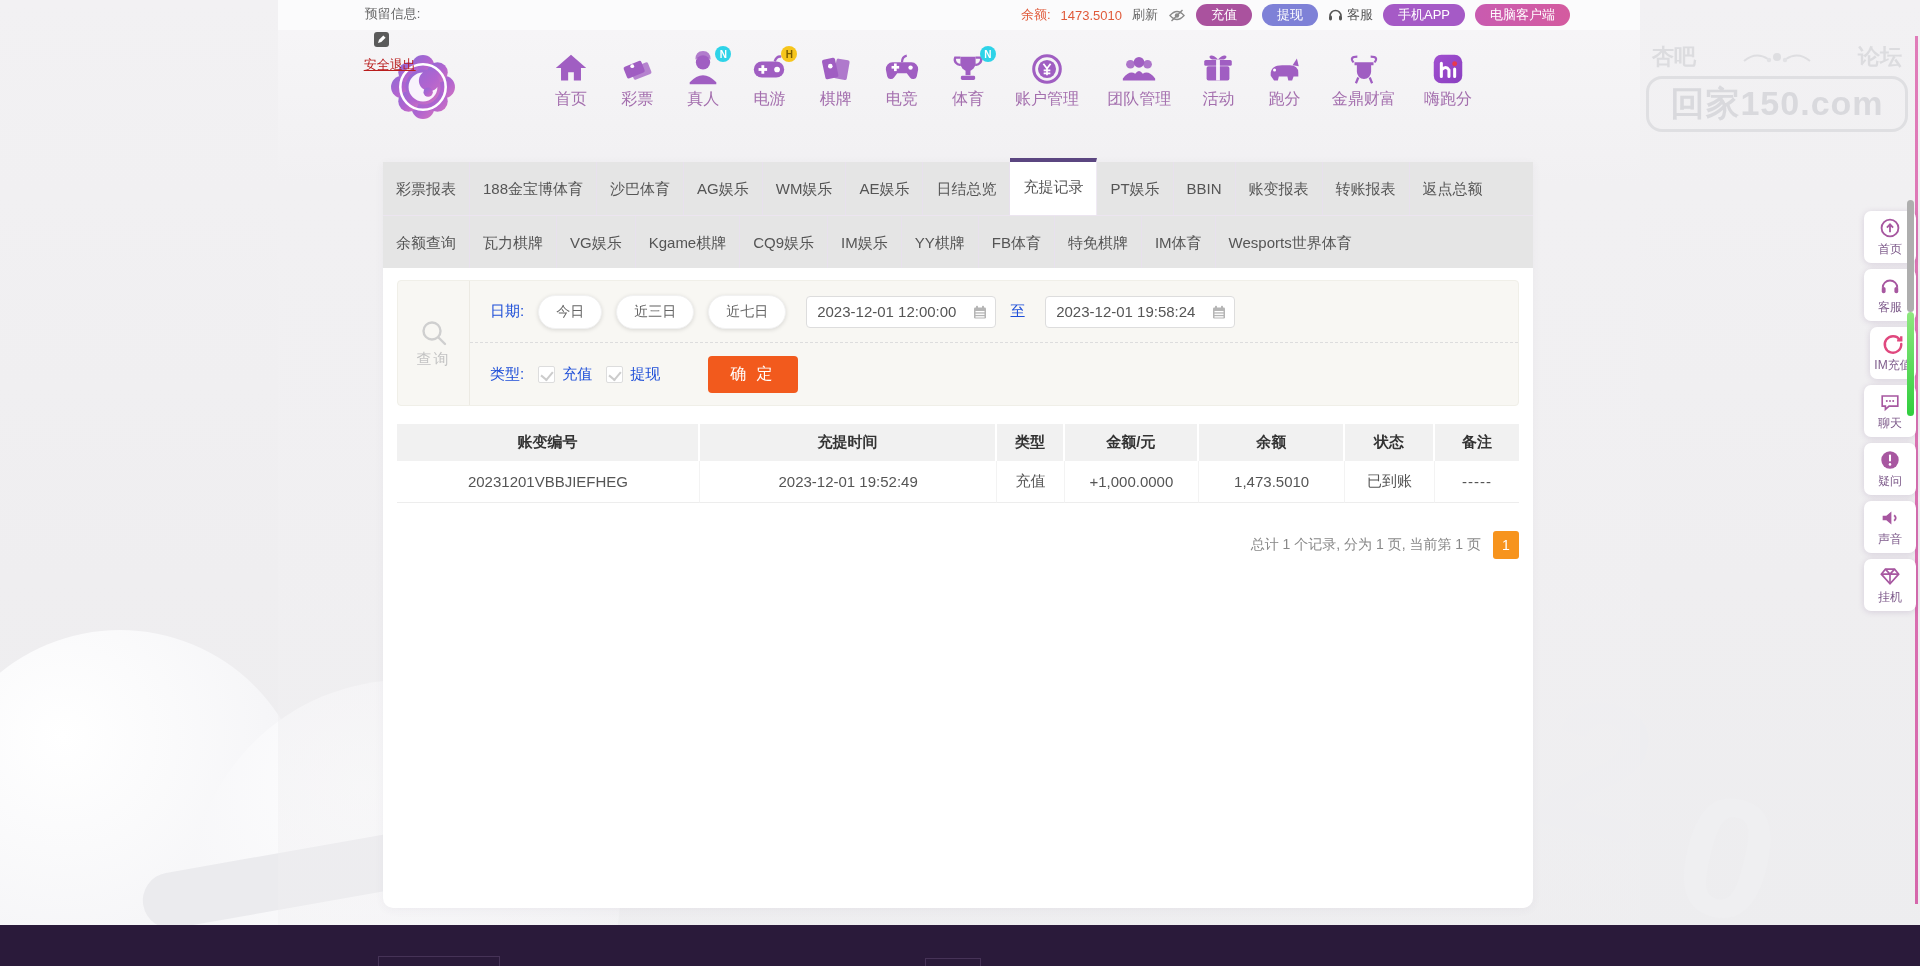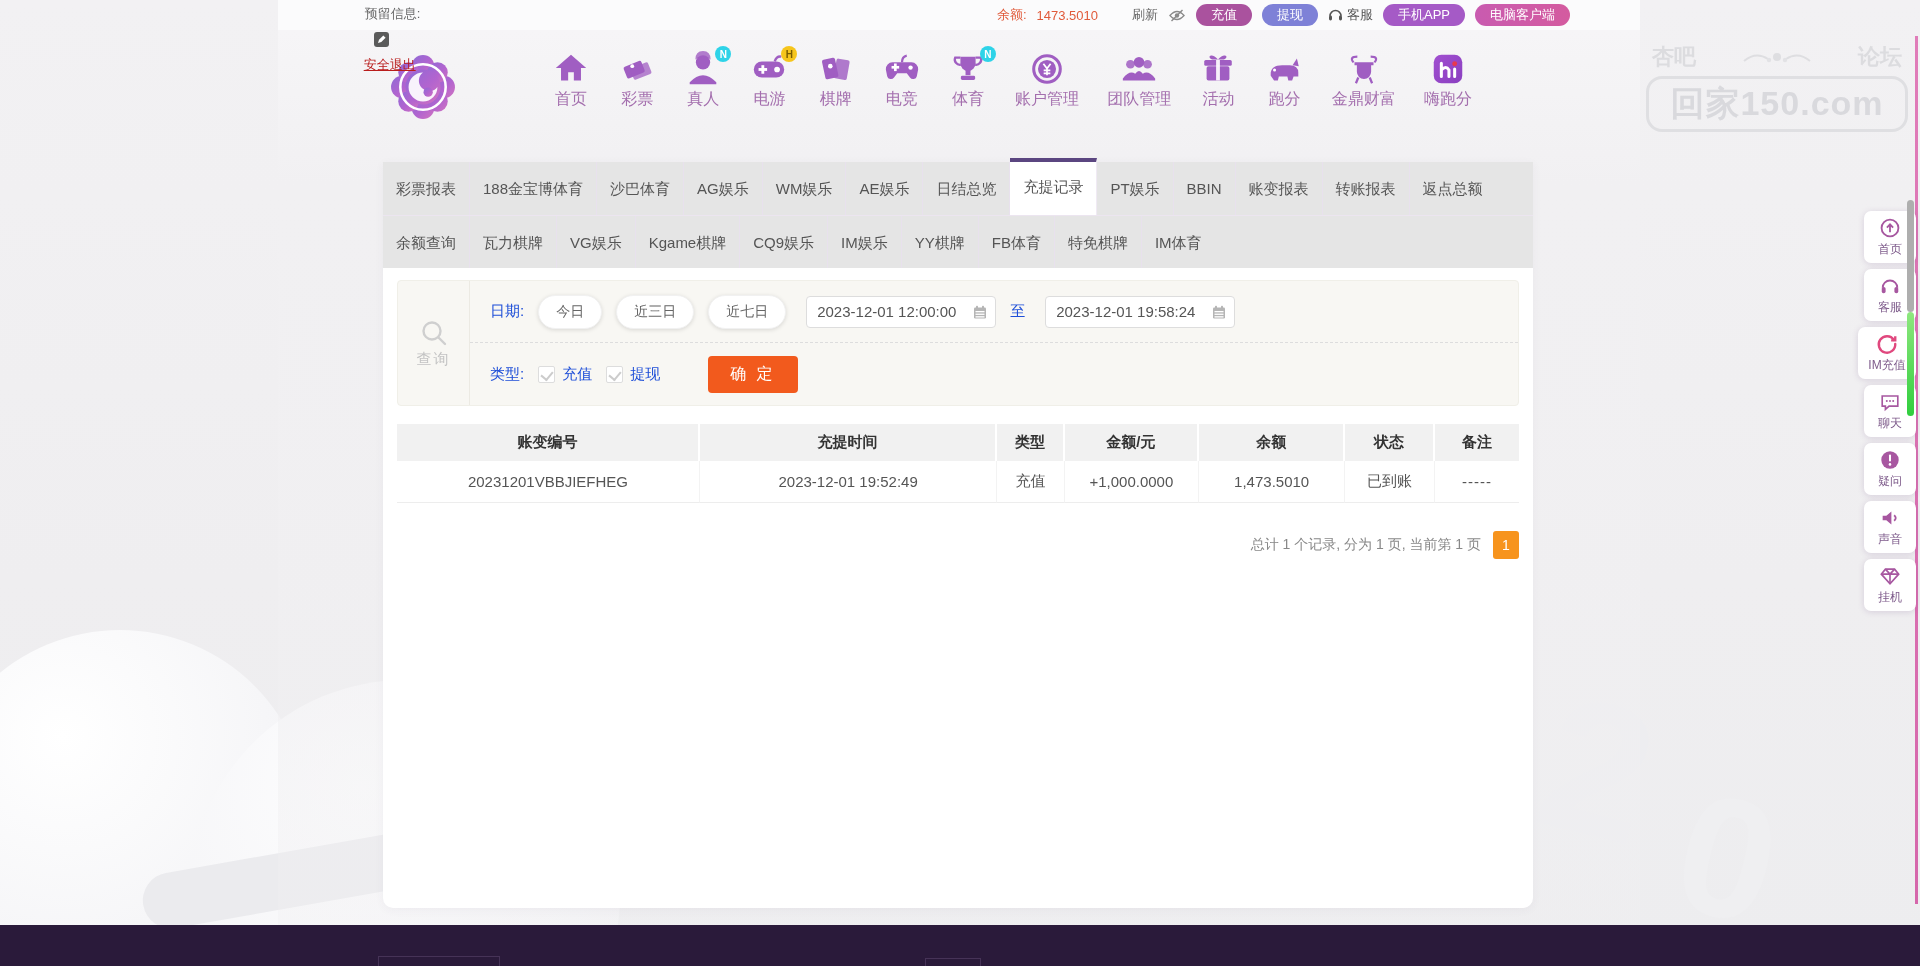--- a/index.html
+++ b/index.html
@@ -107,21 +107,21 @@
   .pager { margin:28px 14px 0; display:flex; justify-content:flex-end; align-items:center; gap:12px;
     font-size:14px; color:#888; }
   .page-btn { width:26px; height:28px; background:#f7941d; color:#fff; border-radius:3px;
     display:flex; align-items:center; justify-content:center; font-size:14px; cursor:pointer; }
 
   
   .side { position:absolute; right:4px; top:211px; z-index:6; display:flex; flex-direction:column;
     gap:6px; align-items:flex-end; }
   .side-card { background:#fff; border-radius:7px; box-shadow:0 1px 6px rgba(100,60,120,0.18);
     width:52px; padding:6px 2px 5px; display:flex; flex-direction:column; align-items:center; gap:2px; cursor:pointer; }
-  .side-card.wide { width:58px; }
+  .side-card.wide { width:46px; }
   .side-ic { width:22px; height:22px; color:#a757a0; }
   .side-ic.pinkred { color:#e0487e; }
   .side-label { font-size:12px; color:#7d5a8a; white-space:nowrap; }
 
   
   .pink-line { position:absolute; right:2px; top:36px; width:3px; height:868px; z-index:5;
     background:linear-gradient(180deg,#e07cb9,#d566ab); }
   .scroll-thumb { position:absolute; right:6px; top:200px; width:7px; height:112px; border-radius:4px;
     background:#aeaeae; z-index:7; }
   .scroll-green { position:absolute; right:6px; top:312px; width:7px; height:104px; border-radius:4px;
@@ -162,21 +162,21 @@
         <svg width="15" height="15" viewBox="0 0 15 15">
             <rect width="15" height="15" rx="3" fill="#5a5a5a"></rect>
             <path d="M4 11 L5 7.7 L9.3 3.4 L11.6 5.7 L7.3 10 Z" fill="#fff"></path>
           </svg>
       </span>
       <span class="logout">安全退出</span>
     </div>
     <div class="tb-right">
       <span class="balance-label">余额:</span>
       <span class="balance-value">1473.5010</span>
-      <span style="margin-left:24px; cursor:pointer;">刷新</span>
+      <span style="margin-left:0; cursor:pointer;">刷新</span>
       <span class="tb-ico">
         <svg width="18" height="15" viewBox="0 0 18 15">
             <path d="M2 7.5 Q9 -0.5 16 7.5 Q9 15.5 2 7.5 Z" fill="none" stroke="#8a8a8a" stroke-width="1.4"></path>
             <circle cx="9" cy="7.5" r="2.2" fill="#8a8a8a"></circle>
             <path d="M3.5 13 L14.5 2" stroke="#8a8a8a" stroke-width="1.4"></path>
           </svg>
       </span>
       <button class="tb-btn btn-deposit">充值</button>
       <button class="tb-btn btn-withdraw">提现</button>
       <span class="svc">
@@ -417,20 +417,21 @@
         <div class="tab">余额查询</div>
         <div class="tab">瓦力棋牌</div>
         <div class="tab">VG娱乐</div>
         <div class="tab">Kgame棋牌</div>
         <div class="tab">CQ9娱乐</div>
         <div class="tab">IM娱乐</div>
         <div class="tab">YY棋牌</div>
         <div class="tab">FB体育</div>
         <div class="tab">特免棋牌</div>
         <div class="tab">IM体育</div>
+        <div class="tab">Wesports世界体育</div>
       </div>
     </div>
 
     <div class="query">
       <div class="query-left">
         <span>
           <svg width="30" height="30" viewBox="0 0 30 30">
               <circle cx="13" cy="13" r="8.5" fill="none" stroke="#cfcfcf" stroke-width="2.4"></circle>
               <path d="M19.5 19.5 L26 26" stroke="#cfcfcf" stroke-width="2.4" stroke-linecap="round"></path>
             </svg>

